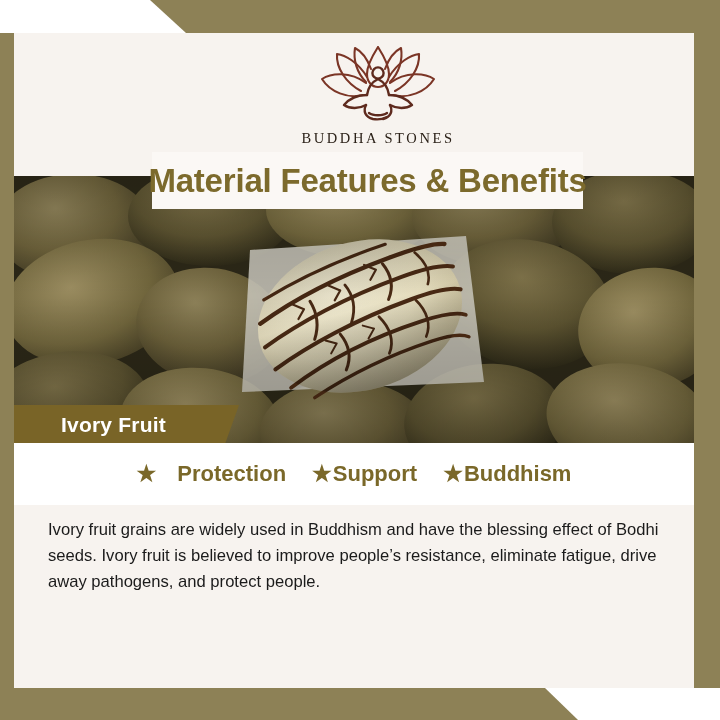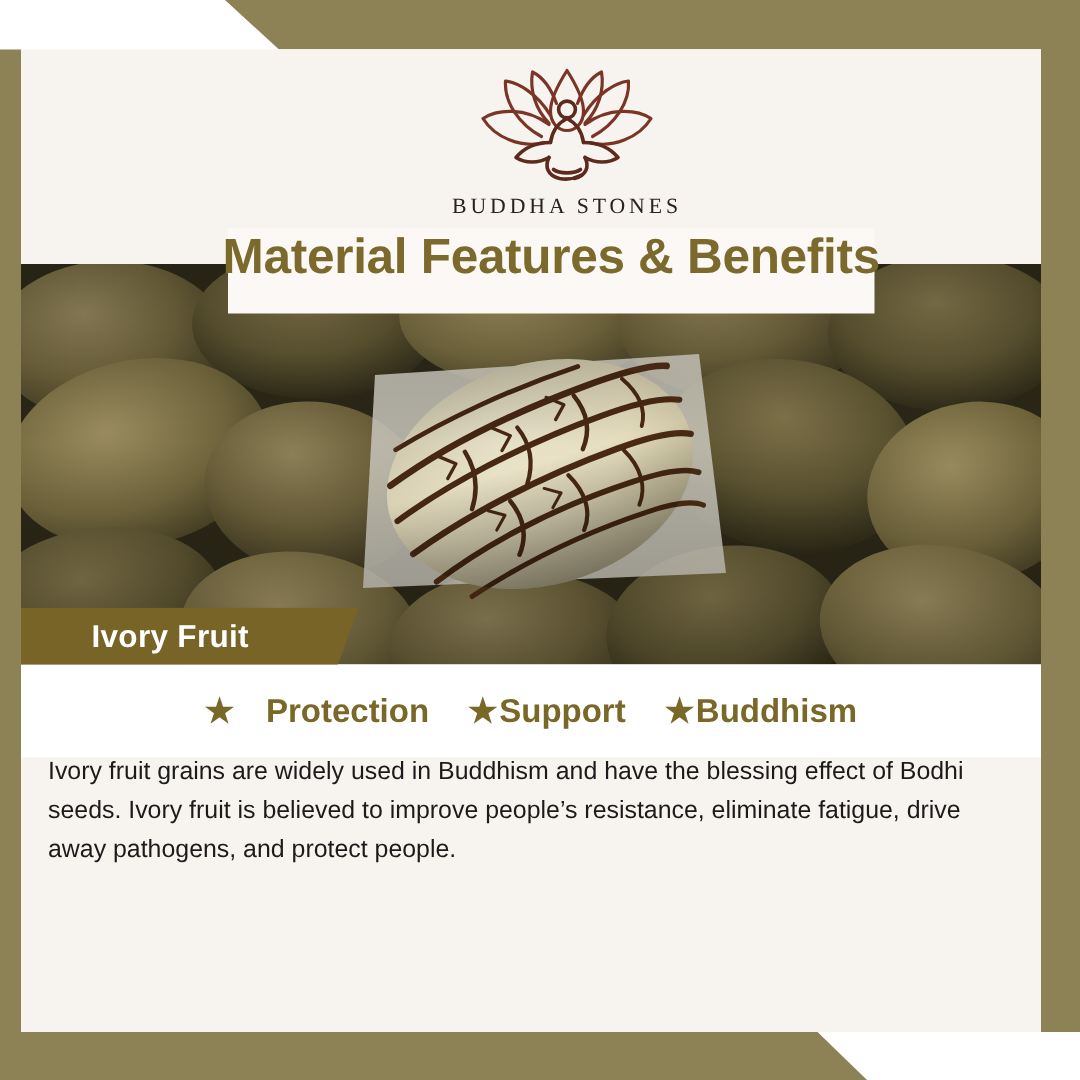--- a/index.html
+++ b/index.html
@@ -55,21 +55,21 @@
     font-family:"Liberation Serif", serif;
     font-size:14.5px;letter-spacing:2.6px;
     color:#2b2118;font-weight:400;
   }
 
   
   .title-banner{
     position:absolute;left:138px;top:119px;
     width:431px;height:57px;
     background:#fbf8f5;
-    display:flex;align-items:flex-start;justify-content:center;
+    display:flex;align-items:center;justify-content:center;
     z-index:4;
   }
   .title-text{
     font-size:33px;font-weight:bold;color:#7c6a2c;
     letter-spacing:-0.2px;white-space:nowrap;
     font-family:"Liberation Sans", sans-serif;
   }
 
   
   .photo{
@@ -108,21 +108,21 @@
   .feature .flabel{margin-left:21px;}
   .feature.tight .flabel{margin-left:1px;}
 
   
   .body-copy{
     position:absolute;left:0;top:468px;width:680px;
     padding:0 18px;box-sizing:border-box;
     font-size:16.6px;line-height:26px;color:#1b1b1b;
     font-weight:500;
   }
-  .body-copy p{margin:0;}
+  .body-copy p{margin:16px;}
 
   .sheen{
     position:absolute;left:0;top:410px;width:680px;height:9px;
     background:#f4efe9;
   }
 </style>
 </head>
 <body>
 
 <div class="poster">

